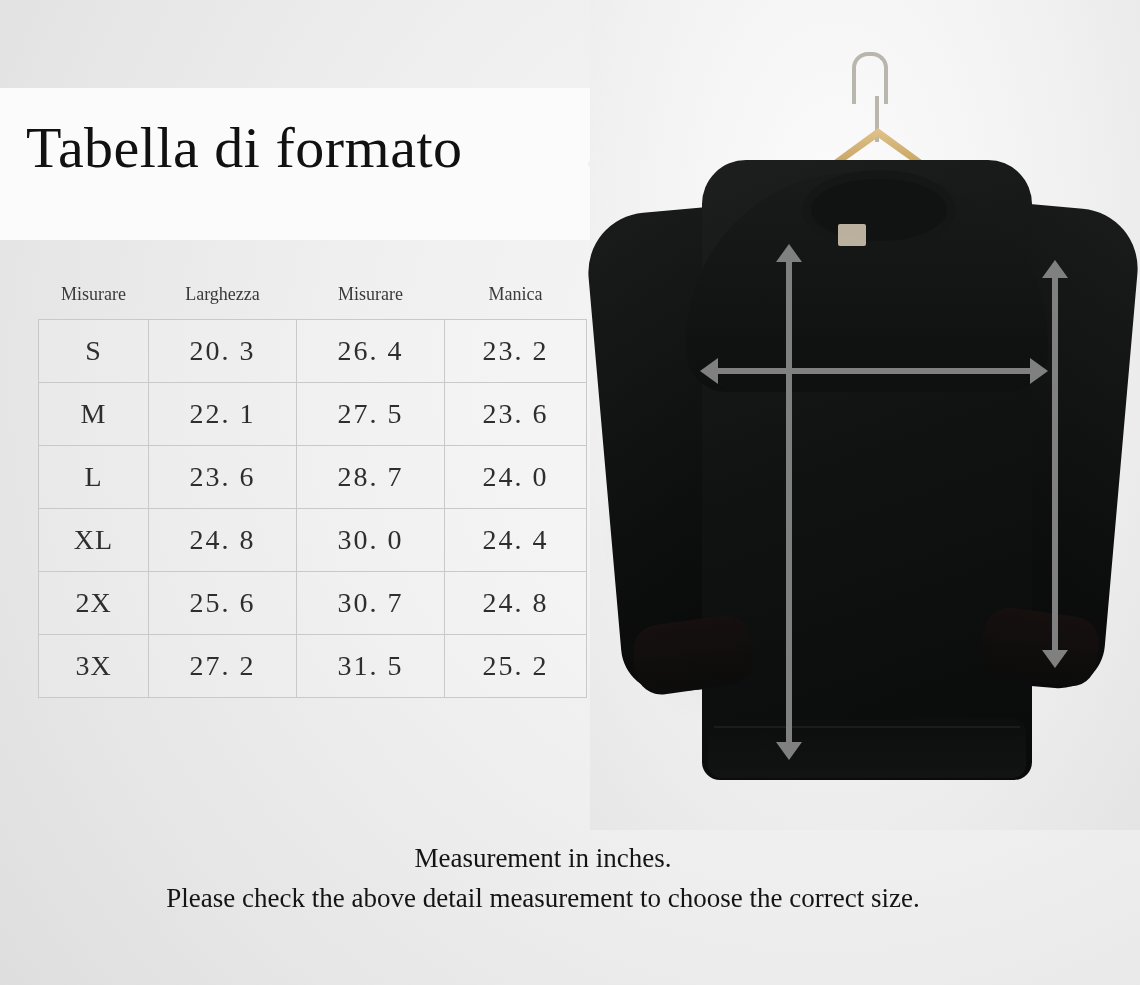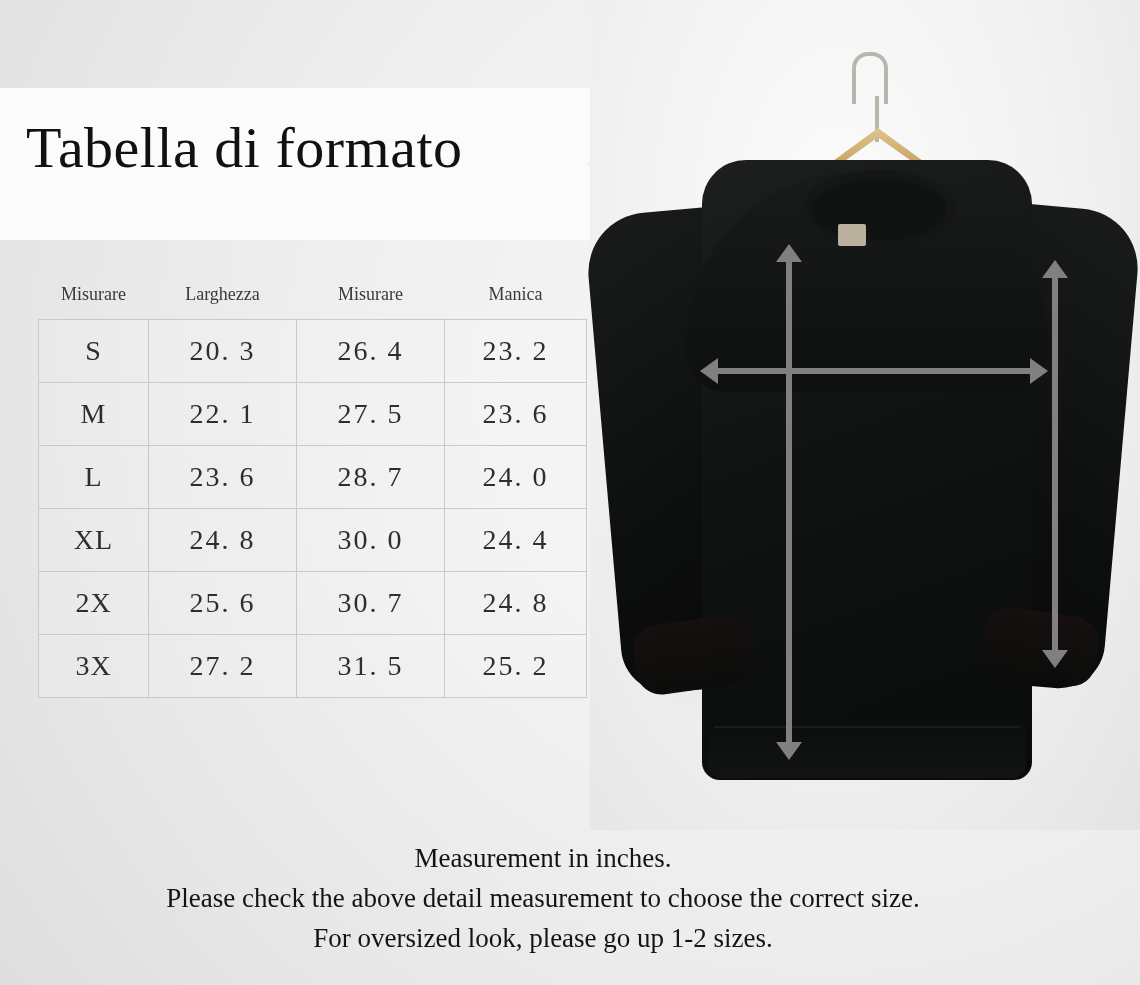--- a/index.html
+++ b/index.html
@@ -356,21 +356,20 @@
           <td>31. 5</td>
           <td>25. 2</td>
         </tr>
       </tbody>
     </table>
   </div>
 
   <div class="notes">
     <div class="line">Measurement in inches.</div>
     <div class="line">Please check the above detail measurement to choose the correct size.</div>
-    <div class="line">For oversized look, please go up 1-2 sizes.</div>
   </div>
 
   <div class="photo">
     <div class="backdrop"></div>
     <div class="wall-shadow"></div>
 
     <div class="hook"></div>
     <div class="hook-stem"></div>
     <div class="hanger-bar"></div>
 

